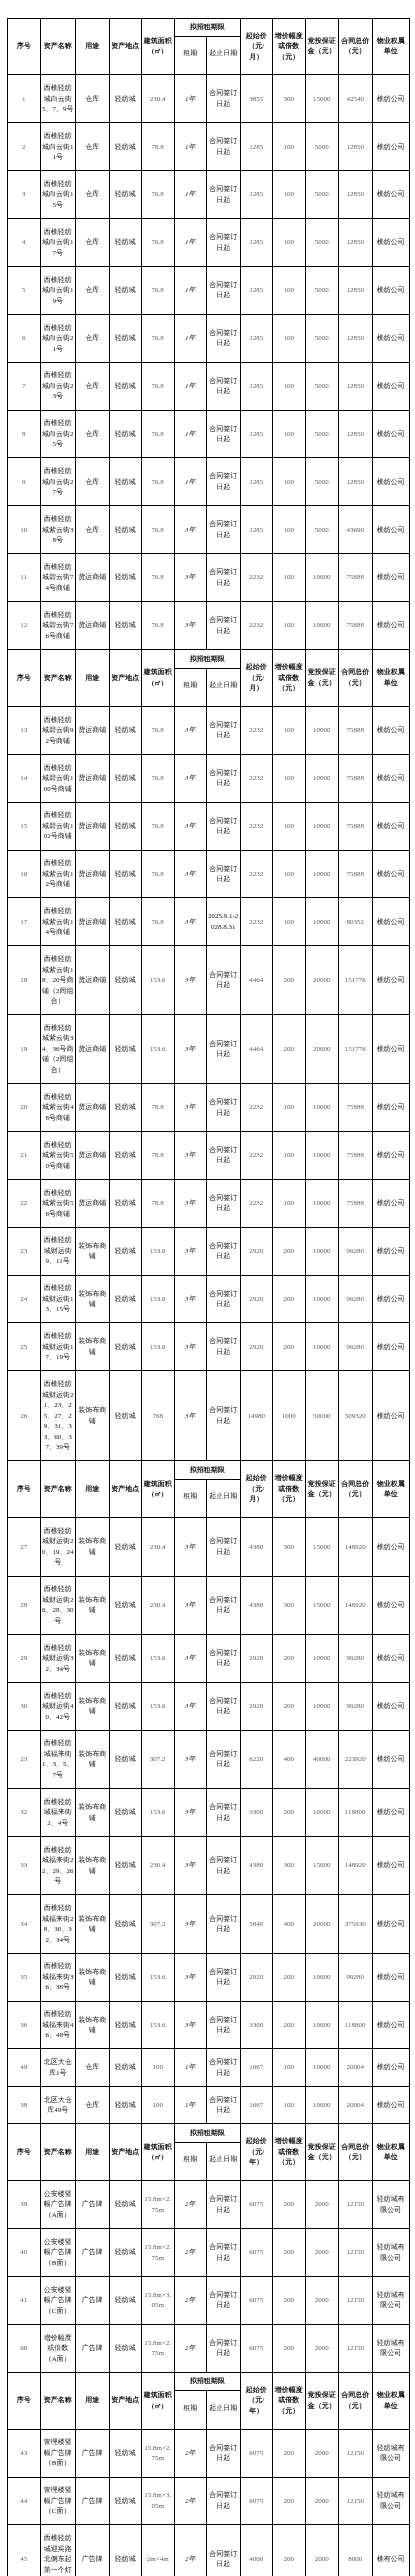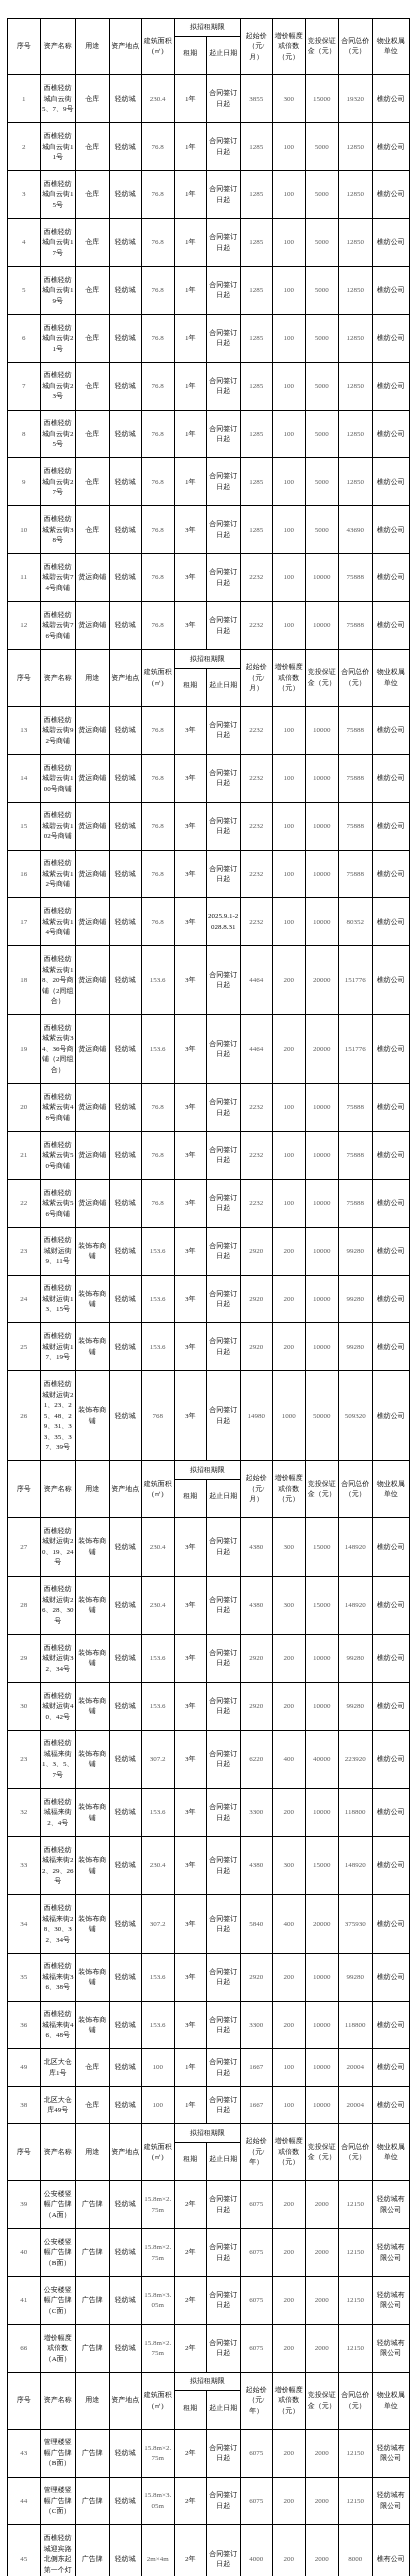--- a/index.html
+++ b/index.html
@@ -8,28 +8,28 @@
   table.asset{border-collapse:collapse;table-layout:fixed;width:402px;}
   table.asset th, table.asset td{
     border:0.5px solid #000;
     text-align:center;vertical-align:middle;
     font-weight:normal;
     font-size:7px;line-height:1.5;
     word-break:break-all;
     padding:7.7px 1px;
     background:#fff;
   }
-  tr.hrow1 th{padding:3.6px 1px;color:#141414;}
+  tr.hrow1 th{padding:3.6px 1px;color:#141414;font-weight:bold;}
   tr.hrow1 th.span2{padding:7.2px 1px;}
   tr.hrow2 th{padding:11.3px 1px 15.5px 1px;color:#141414;}
   tr.hrow1 th, tr.hrow2 th{border-color:#000;}
   .section-top th{border-top:1px solid #000;}
   td.cn{color:#141414;}
   td.num{color:#5f5f5f;}
-  td.mix{color:#2b2b2b;}
+  td.mix{color:#2b2b2b;font-style:italic;}
   table.asset{border:1px solid #000;}
 </style>
 </head>
 <body>
 
 <div class="page">
   <table class="asset">
     <colgroup>
       <col style="width:33px">
         <col style="width:35px">
@@ -67,21 +67,21 @@
     <td class="num">1</td>
     <td class="cn">西樵轻纺城白云街5、7、9号</td>
     <td class="cn">仓库</td>
     <td class="cn">轻纺城</td>
     <td class="num">230.4</td>
     <td class="mix">1年</td>
     <td class="cn">合同签订日起</td>
     <td class="num">3855</td>
     <td class="num">300</td>
     <td class="num">15000</td>
-    <td class="num">19320</td>
+    <td class="num">42540</td>
     <td class="cn">樵纺公司</td>
   </tr>
 
   <tr class="drow">
     <td class="num">2</td>
     <td class="cn">西樵轻纺城白云街11号</td>
     <td class="cn">仓库</td>
     <td class="cn">轻纺城</td>
     <td class="num">76.8</td>
     <td class="mix">1年</td>
@@ -451,21 +451,21 @@
     <td class="cn">合同签订日起</td>
     <td class="num">2920</td>
     <td class="num">200</td>
     <td class="num">10000</td>
     <td class="num">99280</td>
     <td class="cn">樵纺公司</td>
   </tr>
 
   <tr class="drow">
     <td class="num">26</td>
-    <td class="cn">西樵轻纺城财运街21、23、25、48、29、31、33、35、37、39号</td>
+    <td class="cn">西樵轻纺城财运街21、23、25、27、29、31、33、60、37、39号</td>
     <td class="cn">装饰布商铺</td>
     <td class="cn">轻纺城</td>
     <td class="num">768</td>
     <td class="mix">3年</td>
     <td class="cn">合同签订日起</td>
     <td class="num">14980</td>
     <td class="num">1000</td>
     <td class="num">50000</td>
     <td class="num">509320</td>
     <td class="cn">樵纺公司</td>

